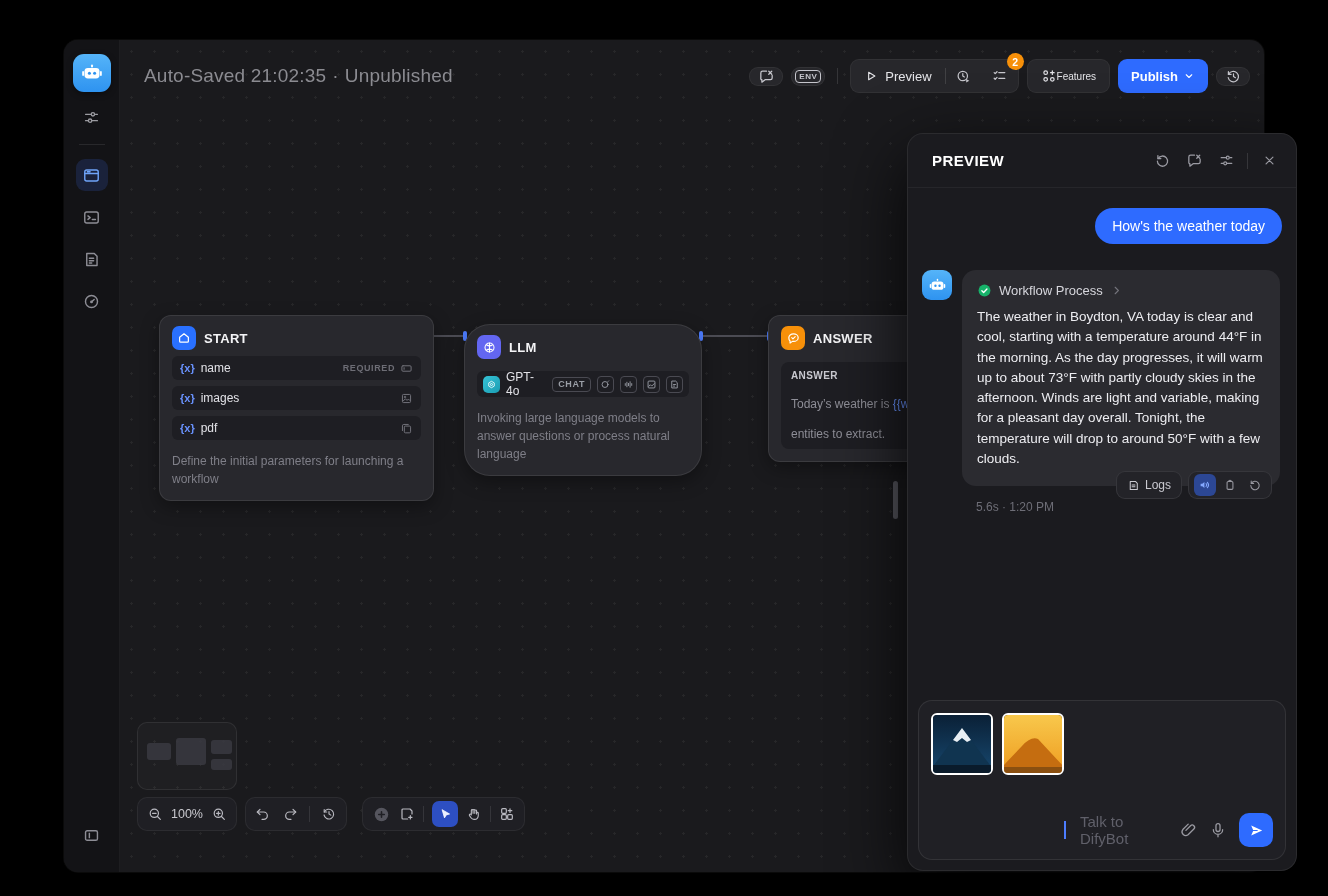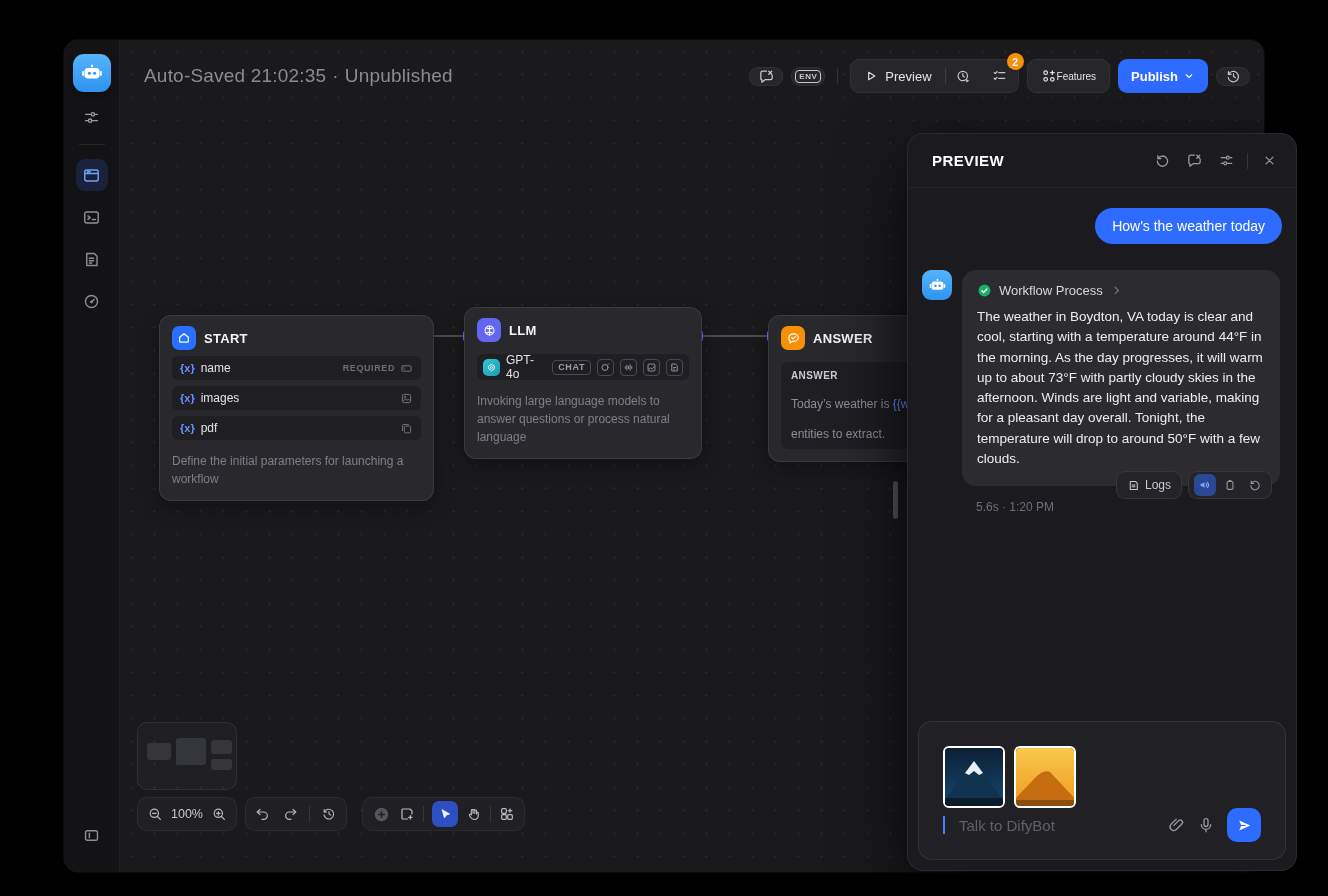--- a/index.html
+++ b/index.html
@@ -134,23 +134,23 @@
   .card-actions { position:absolute; right:8px; bottom:-13px; display:flex; gap:6px; }
   .logs-pill { display:flex; align-items:center; gap:5px; height:28px; padding:0 10px;
                background:#232328; border:1px solid rgba(255,255,255,.09); border-radius:9px;
                color:#c9c9d0; font-size:12px; cursor:pointer; }
   .icons-pill { display:flex; align-items:center; gap:3px; height:28px; padding:0 5px;
                 background:#232328; border:1px solid rgba(255,255,255,.09); border-radius:9px; }
   .pill-btn { width:22px; height:22px; border-radius:6px; display:flex; align-items:center;
               justify-content:center; color:#9a9aa2; cursor:pointer; }
   .pill-btn.active { background:#2C4794; color:#84A9FF; }
   .meta { margin:14px 0 0 14px; font-size:12px; color:#6E6E77; }
-  .input-wrap { flex:none; margin:10px; height:139px; background:#202025;
-                border:1px solid rgba(255,255,255,.085); border-radius:14px; padding:24px;
-                display:flex; flex-direction:column; }
+  .input-wrap { flex:none; margin:10px; height:160px; background:#202025;
+                border:1px solid rgba(255,255,255,.085); border-radius:14px; padding:12px;
+                display:flex; }
   .thumbs { display:flex; gap:9px; }
   .thumb { width:62px; height:62px; border:2px solid #fff; border-radius:6px; overflow:hidden;
            flex:none; cursor:pointer; }
   .thumb svg { display:block; }
   .input-row { margin-top:auto; display:flex; align-items:center; gap:12px; }
   .caret { width:2px; height:18px; background:#4D7DFF; }
   .placeholder { flex:1; font-size:15px; color:#60606a; margin-left:2px; }
   .in-ic { color:#9a9aa2; display:flex; cursor:pointer; }
   .send-btn { width:34px; height:34px; border-radius:10px; background:#2E6BFF; display:flex;
               align-items:center; justify-content:center; cursor:pointer; }
@@ -354,21 +354,21 @@
             <svg class="ic" width="13" height="13" viewBox="0 0 24 24" fill="none" stroke="currentColor" stroke-width="1.8" stroke-linejoin="round">
               <rect x="8" y="7.5" width="11.5" height="12.5" rx="2"></rect>
                 <path d="M16 4.5H7A2.5 2.5 0 0 0 4.5 7v9.5"></path>
             </svg>
           </span>
         </span>
       </div>
       <div class="node-desc">Define the initial parameters for launching a workflow</div>
     </div>
 
-    <div class="node" style="left:400px; top:267px; width:238px;">
+    <div class="node" style="left:400px; top:284px; width:238px;border-radius:26px;">
       <div class="node-head">
         <div class="node-ico" style="background:#6366F1;">
           <svg class="ic" width="15" height="15" viewBox="0 0 24 24" fill="none" stroke="#fff" stroke-width="1.7" stroke-linecap="round">
             <circle cx="12" cy="12" r="7.2"></circle>
               <path d="M12 4.8v14.4M7 7.6c3 2.2 7 2.2 10 0M7 16.4c3-2.2 7-2.2 10 0"></path>
           </svg>
         </div>
         <span class="node-title">LLM</span>
       </div>
       <div class="model-row">

